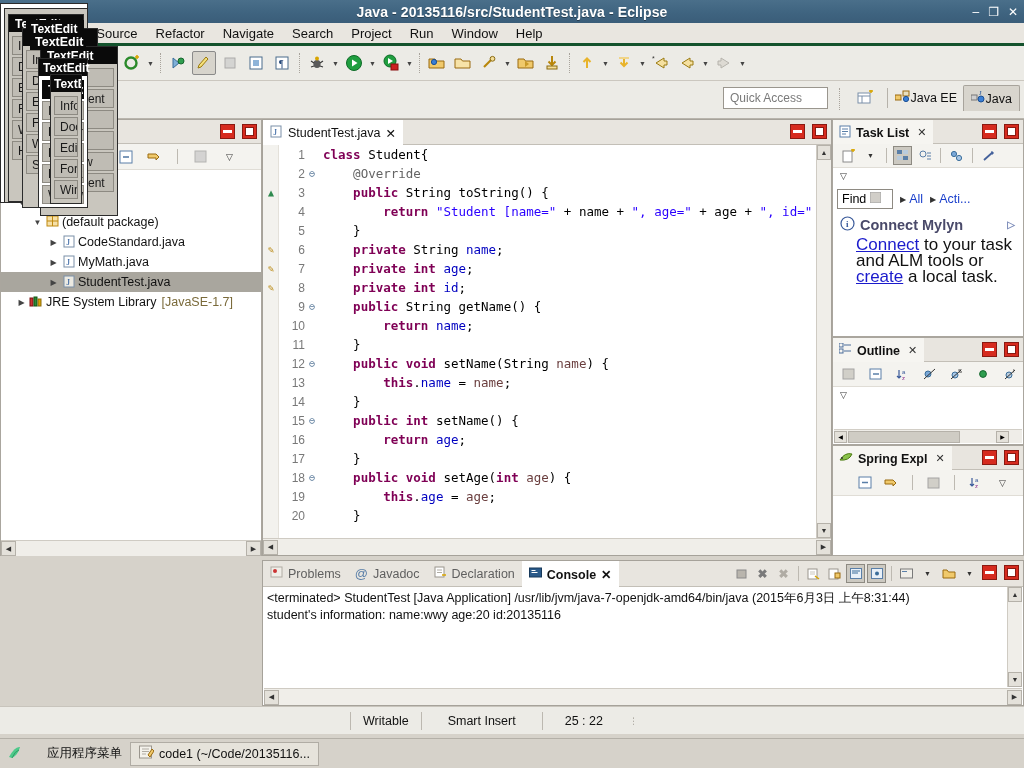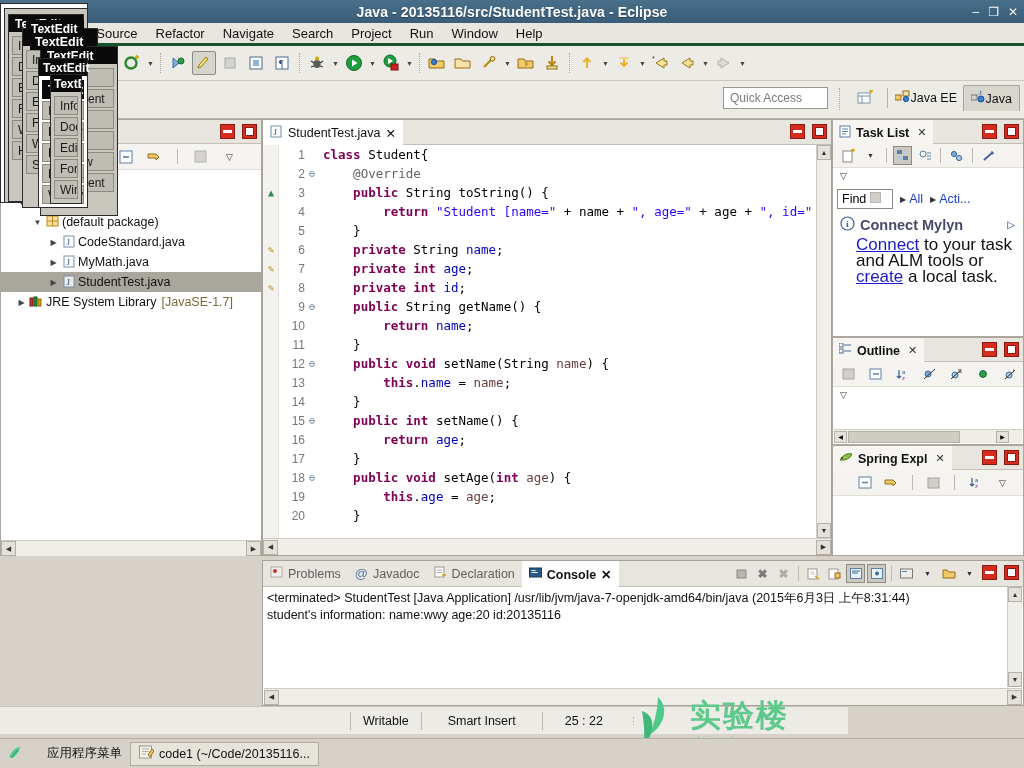--- a/index.html
+++ b/index.html
@@ -241,21 +241,21 @@
   .con-tab.active { background: #ffffff; color: #111; font-weight: bold; border-top: 2px solid #ffffff;}
   .con-tools { position: absolute; right: 44px; top: 3px; display: flex; align-items: center; gap: 2px; }
   .con-body {
     position: absolute; left: 0; top: 26px; right: 15px; bottom: 17px;
     background: #fff; padding: 3px 4px; font-size: 12.5px; color: #111;
   }
   .con-line { line-height: 17px; white-space: nowrap; }
 
   
   .statusbar {
-    position: absolute; left: 0; top: 706px; width: 848px; height: 28px;
+    position: absolute; left: 0; top: 706px; width: 1024px; height: 28px;
     background: #ecebe6; border-top: 1px solid #c8c4bc;
     display: flex; align-items: center; font-size: 12.5px; color: #111; text-align: right;
   }
   .sb-cell { padding: 0 12px; border-left: 1px solid #bcb8b0; height: 18px; display:flex; align-items:center;}
   .sb-grip { margin-left: 14px; color: #9a968e; letter-spacing: 1px; font-size: 9px;}
 
   
   .taskbar {
     position: absolute; left: 0; top: 738px; width: 1024px; height: 30px;
     background: #d6d2ca; border-top: 1px solid #b4b0a8;
@@ -997,32 +997,20 @@
   </div>
 
   <div class="statusbar">
     <div style="width:350px;"></div>
     <div class="sb-cell">Writable</div>
     <div class="sb-cell" style="padding-left:26px;padding-right:26px;">Smart Insert</div>
     <div class="sb-cell" style="padding-left:22px;">25 : 22</div>
     <div class="sb-grip">⋮</div>
   </div>
 
-  <div class="watermark">
-    <span class="ic">
-      <svg width="52" height="54" viewBox="0 0 52 54">
-        <path d="M28 2 q10 10 4 24 q-4 9 -13 14 q8 -16 9 -38z" fill="#4ec98a"></path>
-        <path d="M12 16 q12 4 10 18 q-1 9 -8 16 q1 -18 -2 -34z" fill="#3fb878"></path>
-      </svg>
-    </span>
-    <span class="wm-text">
-      <span class="wm-cn">实验楼</span>
-      <span class="wm-en">shiyanlou.com</span>
-    </span>
-  </div>
 
   <div class="taskbar">
     <div class="tb-app">
       <span class="ic">
         <svg width="17" height="17">
             <path d="M3 13 q6 -11 11 -10 q-2 8 -8 11z" fill="#4ec98a"></path>
             <path d="M6 14 q3 -7 7 -8" stroke="#2f9e66" fill="none"></path>
           </svg>
       </span>
       <span>应用程序菜单</span>

